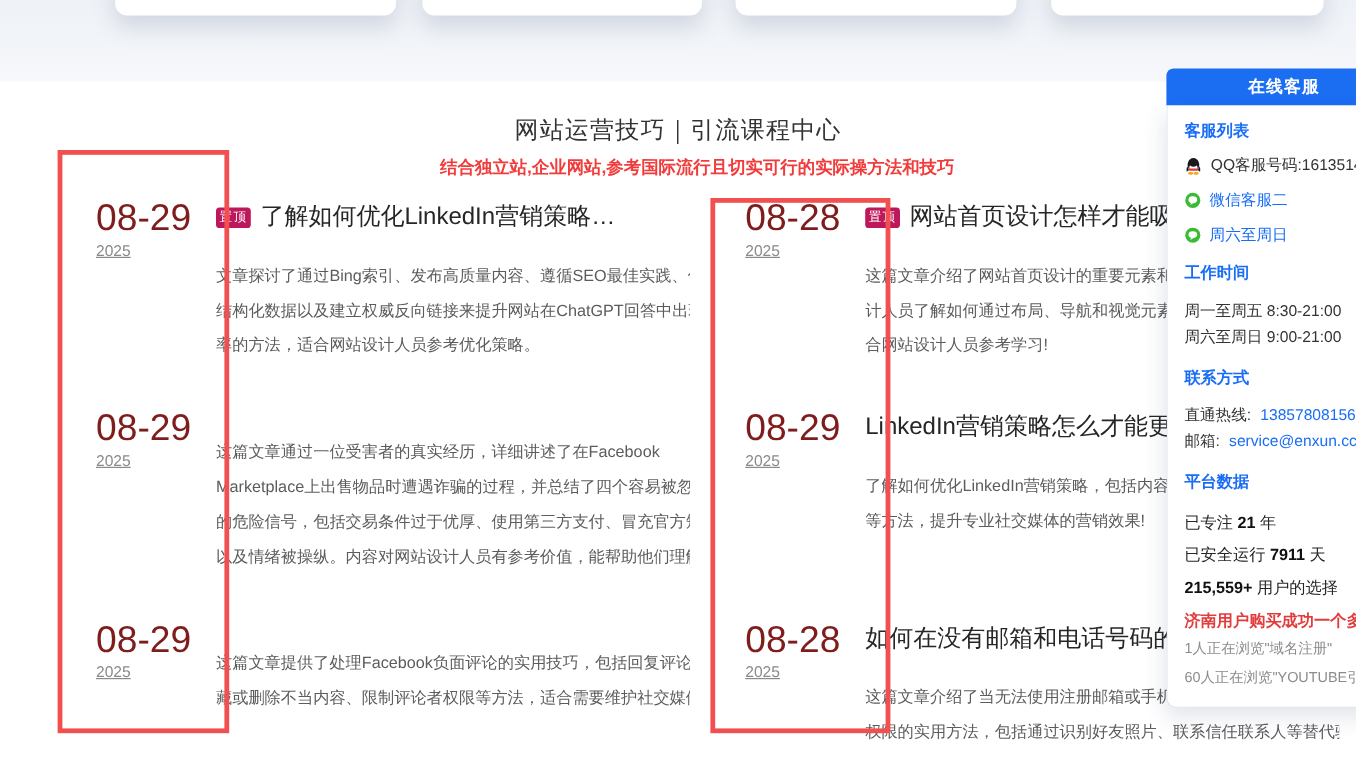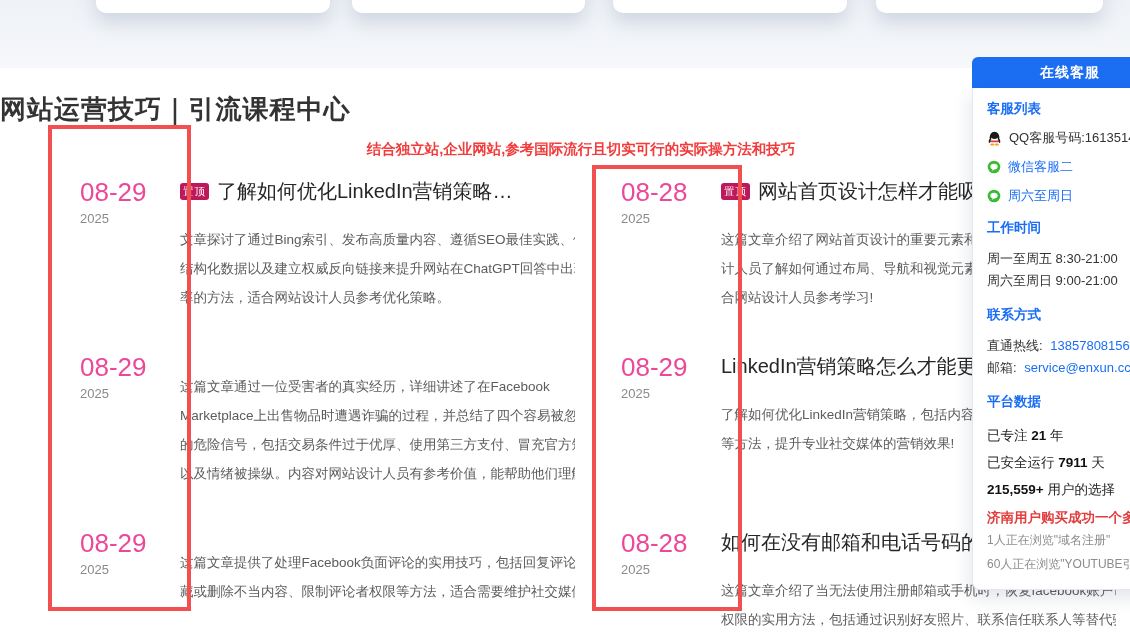--- a/index.html
+++ b/index.html
@@ -27,28 +27,28 @@
     box-shadow: 0 10px 18px rgba(140, 152, 175, 0.30);
   }
   .tc1 { left: 96px;  width: 234px; }
   .tc2 { left: 352px; width: 233px; }
   .tc3 { left: 613px; width: 234px; }
   .tc4 { left: 876px; width: 227px; }
 
   
   .page-title {
     margin-top: 20px;
-    font-size: 26px;
+    text-align: center;
+    font-size: 20px;
     line-height: 42px;
-    font-weight: 700;
+    font-weight: 400;
     color: #333;
     letter-spacing: 1px;
   }
   .page-subtitle {
-    margin-top: 10px;
     text-align: center;
     font-size: 14.5px;
     font-weight: 700;
     color: #f23c3c;
     padding-left: 32px;
   }
 
   
   .articles {
     margin: 18px 14px 0 80px;
@@ -57,22 +57,22 @@
     column-gap: 46px;
     position: relative;
     z-index: 2;
   }
   .article {
     display: flex;
     margin-bottom: 40px;
     min-width: 0;
   }
   .art-date { width: 100px; flex-shrink: 0; }
-  .date-md { font-size: 26px; line-height: 30px; color: #ec4899; }
-  .date-y  { font-size: 13px; margin-top: 4px; color: #8a8a8a; }
+  .date-md { font-size: 31px; line-height: 30px; color: #7f1d1d; }
+  .date-y  { font-size: 13px; margin-top: 4px; color: #8a8a8a; text-decoration: underline; }
   .art-body { flex: 1; min-width: 0; }
   .art-title {
     font-size: 20px;
     line-height: 28px;
     color: #262626;
     white-space: nowrap;
     cursor: pointer;
   }
   .badge {
     display: inline-block;

